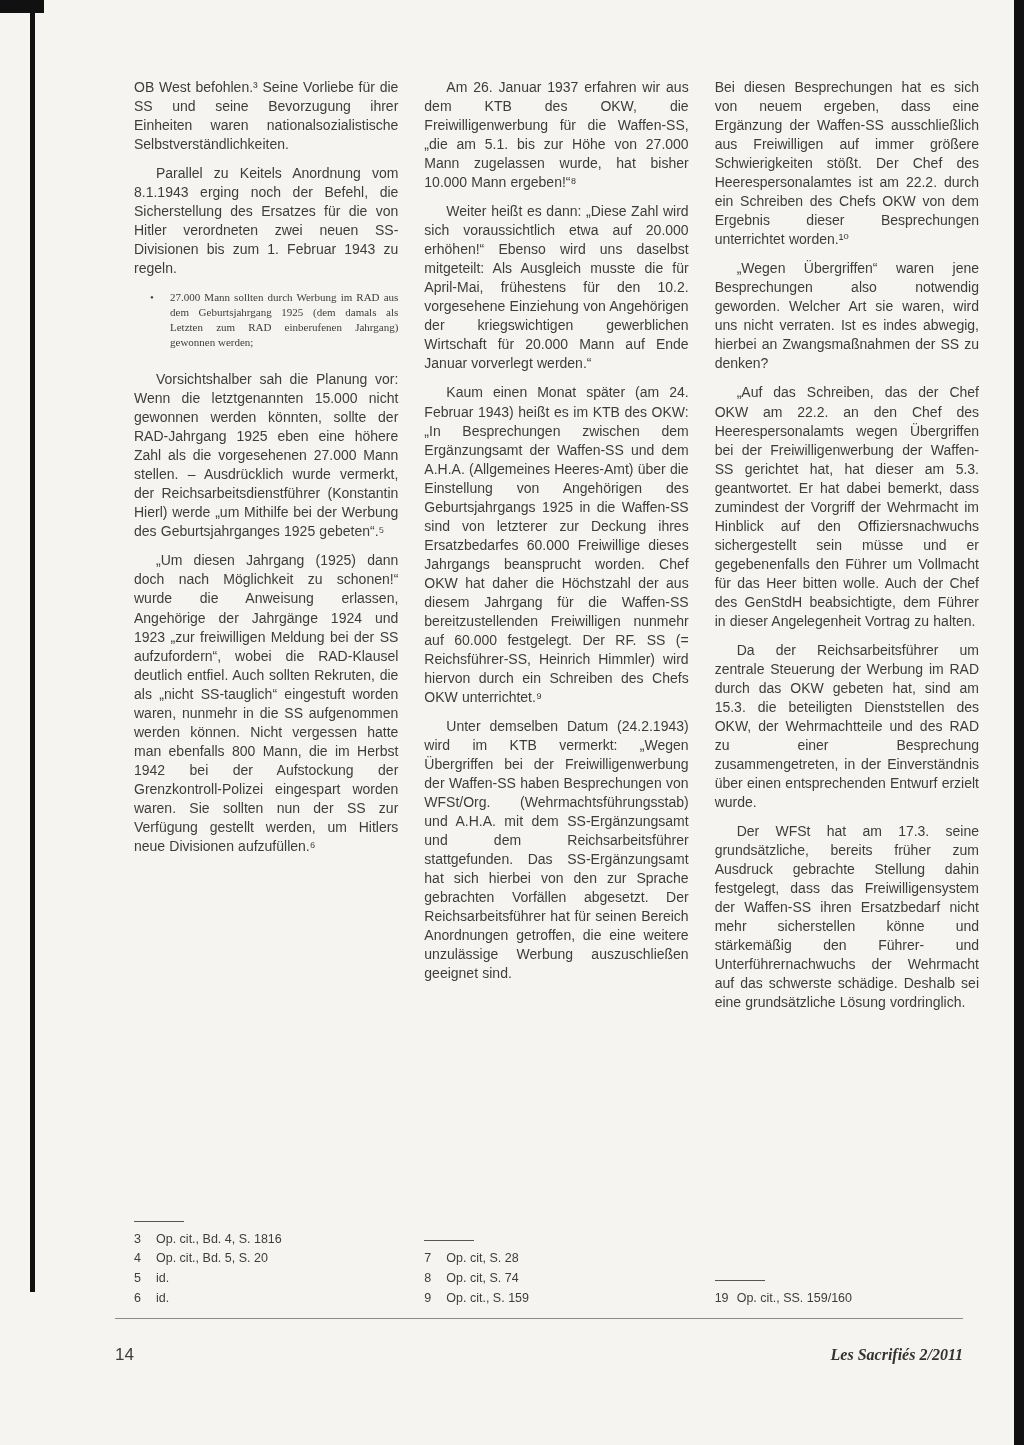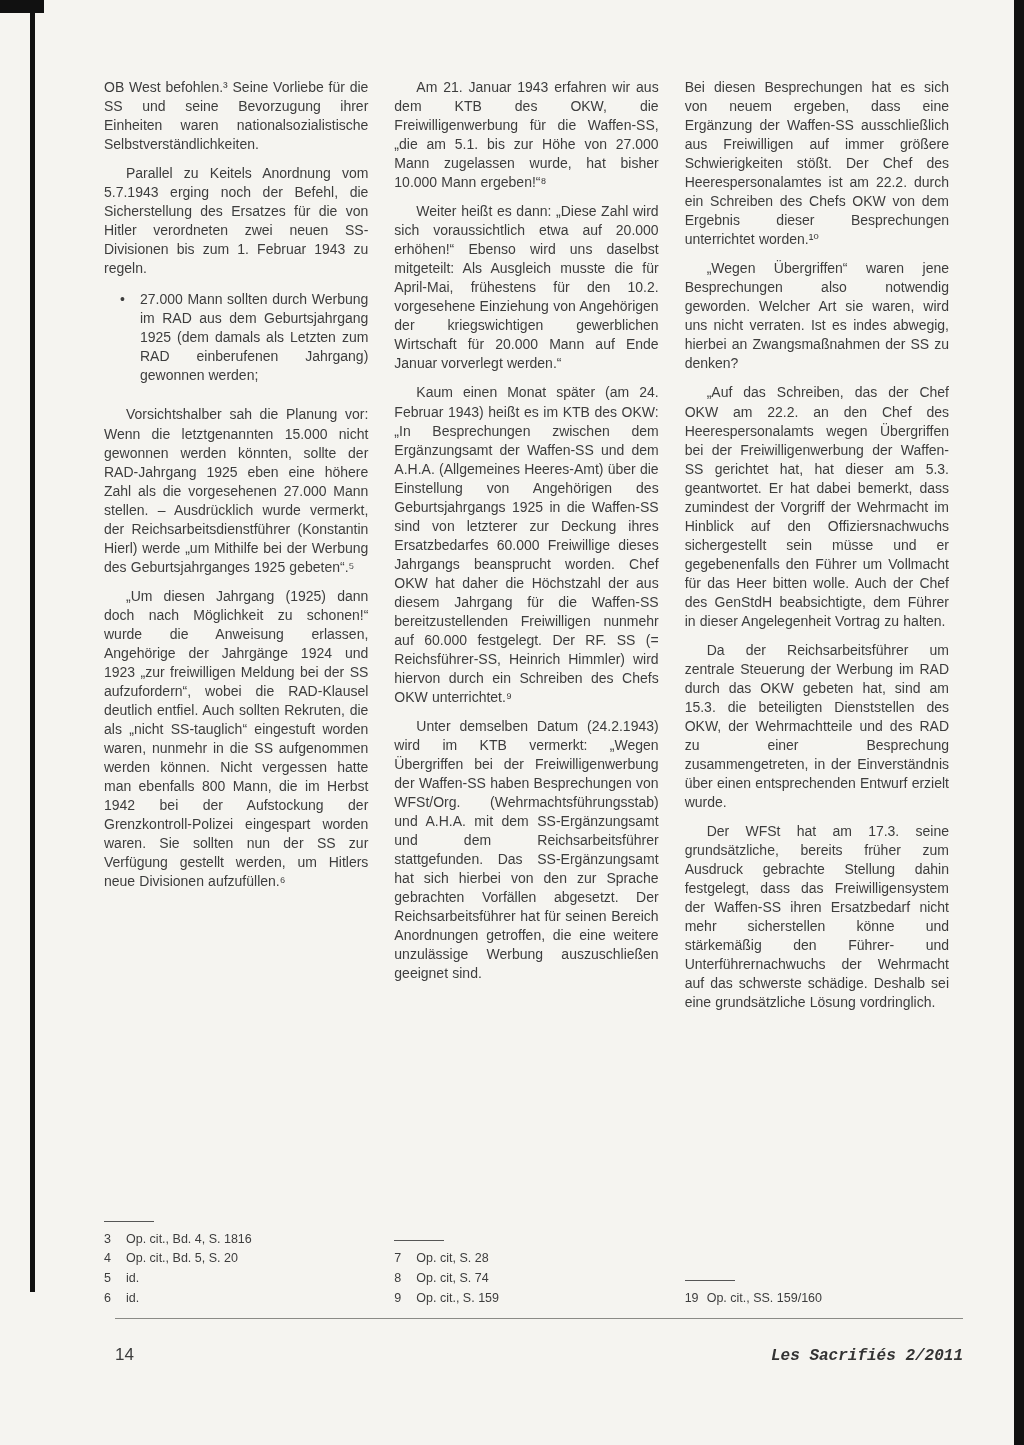--- a/index.html
+++ b/index.html
@@ -17,21 +17,21 @@
     overflow: hidden;
   }
   
   .artifact { position: absolute; background: #111; }
   .artifact.left-line { left: 30px; top: 0; width: 5px; height: 1292px; }
   .artifact.right-bar { right: 0; top: 0; width: 10px; height: 1445px; }
   .artifact.top-corner { left: 0; top: 0; width: 44px; height: 13px; }
 
   .content {
     position: absolute;
-    left: 104px;
+    left: 134px;
     top: 78px;
     width: 845px;
     height: 1232px;
     display: grid;
     grid-template-columns: repeat(3, 1fr);
     column-gap: 26px;
   }
   .col {
     display: flex;
     flex-direction: column;
@@ -51,24 +51,25 @@
 
   ul.bullets {
     list-style: none;
     margin: 2px 0 10px 0;
     padding: 0;
   }
   ul.bullets li {
     position: relative;
     padding-left: 36px;
     margin-bottom: 10px;
-    font-size: 14px;
+    font-size: 11px;
     line-height: 1.36;
     text-align: justify;
     hyphens: auto;
+    font-family: Liberation Serif, serif;
     -webkit-hyphens: auto;
   }
   ul.bullets li::before {
     content: "\2022";
     position: absolute;
     left: 16px;
     top: 0;
     color: #3d3d3d;
   }
 
@@ -100,41 +101,41 @@
     padding-top: 26px;
     display: flex;
     justify-content: space-between;
     align-items: baseline;
   }
   .footer .pagenum {
     font-size: 17px;
     color: #3d3d3d;
   }
   .footer .journal {
-    font-family: Liberation Mono, monospace;
+    font-family: Liberation Serif, serif;
     font-style: italic;
     font-weight: bold;
     font-size: 16px;
     color: #333;
   }
 </style>
 </head>
 <body>
 
 <div class="page">
 
   <div class="artifact left-line"></div>
   <div class="artifact right-bar"></div>
   <div class="artifact top-corner"></div>
 
   <div class="content">
 
     <div class="col">
       <p class="noindent">OB West befohlen.³ Seine Vorliebe für die SS und seine Bevorzugung ihrer Einheiten waren nationalsozialistische Selbstverständlichkeiten.</p>
-      <p>Parallel zu Keitels Anordnung vom 5.7.1943 erging noch der Befehl, die Sicherstellung des Ersatzes für die von Hitler verordneten zwei neuen SS-Divisionen bis zum 1. Februar 1943 zu regeln.</p>
+      <p>Parallel zu Keitels Anordnung vom 8.1.1943 erging noch der Befehl, die Sicherstellung des Ersatzes für die von Hitler verordneten zwei neuen SS-Divisionen bis zum 1. Februar 1943 zu regeln.</p>
       <ul class="bullets">
         <li>27.000 Mann sollten durch Werbung im RAD aus dem Geburtsjahrgang 1925 (dem damals als Letzten zum RAD einberufenen Jahrgang) gewonnen werden;</li>
       </ul>
       <p>Vorsichtshalber sah die Planung vor: Wenn die letztgenannten 15.000 nicht gewonnen werden könnten, sollte der RAD-Jahrgang 1925 eben eine höhere Zahl als die vorgesehenen 27.000 Mann stellen. – Ausdrücklich wurde vermerkt, der Reichsarbeitsdienstführer (Konstantin Hierl) werde „um Mithilfe bei der Werbung des Geburtsjahrganges 1925 gebeten“.⁵</p>
       <p>„Um diesen Jahrgang (1925) dann doch nach Möglichkeit zu schonen!“ wurde die Anweisung erlassen, Angehörige der Jahrgänge 1924 und 1923 „zur freiwilligen Meldung bei der SS aufzufordern“, wobei die RAD-Klausel deutlich entfiel. Auch sollten Rekruten, die als „nicht SS-tauglich“ eingestuft worden waren, nunmehr in die SS aufgenommen werden können. Nicht vergessen hatte man ebenfalls 800 Mann, die im Herbst 1942 bei der Aufstockung der Grenzkontroll-Polizei eingespart worden waren. Sie sollten nun der SS zur Verfügung gestellt werden, um Hitlers neue Divisionen aufzufüllen.⁶</p>
       <div class="footnotes">
         <div class="fn-rule"></div>
         <div class="fn">
           <span class="fn-num">3</span>
           <span class="fn-text">Op. cit., Bd. 4, S. 1816</span>
@@ -148,21 +149,21 @@
           <span class="fn-text">id.</span>
         </div>
         <div class="fn">
           <span class="fn-num">6</span>
           <span class="fn-text">id.</span>
         </div>
       </div>
     </div>
 
     <div class="col">
-      <p>Am 21. Januar 1943 erfahren wir aus dem KTB des OKW, die Freiwilligenwerbung für die Waffen-SS, „die am 5.1. bis zur Höhe von 27.000 Mann zugelassen wurde, hat bisher 10.000 Mann ergeben!“⁸</p>
+      <p>Am 26. Januar 1937 erfahren wir aus dem KTB des OKW, die Freiwilligenwerbung für die Waffen-SS, „die am 5.1. bis zur Höhe von 27.000 Mann zugelassen wurde, hat bisher 10.000 Mann ergeben!“⁸</p>
       <p>Weiter heißt es dann: „Diese Zahl wird sich voraussichtlich etwa auf 20.000 erhöhen!“ Ebenso wird uns daselbst mitgeteilt: Als Ausgleich musste die für April-Mai, frühestens für den 10.2. vorgesehene Einziehung von Angehörigen der kriegswichtigen gewerblichen Wirtschaft für 20.000 Mann auf Ende Januar vorverlegt werden.“</p>
       <p>Kaum einen Monat später (am 24. Februar 1943) heißt es im KTB des OKW: „In Besprechungen zwischen dem Ergänzungsamt der Waffen-SS und dem A.H.A. (Allgemeines Heeres-Amt) über die Einstellung von Angehörigen des Geburtsjahrgangs 1925 in die Waffen-SS sind von letzterer zur Deckung ihres Ersatzbedarfes 60.000 Freiwillige dieses Jahrgangs beansprucht worden. Chef OKW hat daher die Höchstzahl der aus diesem Jahrgang für die Waffen-SS bereitzustellenden Freiwilligen nunmehr auf 60.000 festgelegt. Der RF. SS (= Reichsführer-SS, Heinrich Himmler) wird hiervon durch ein Schreiben des Chefs OKW unterrichtet.⁹</p>
       <p>Unter demselben Datum (24.2.1943) wird im KTB vermerkt: „Wegen Übergriffen bei der Freiwilligenwerbung der Waffen-SS haben Besprechungen von WFSt/Org. (Wehrmachtsführungsstab) und A.H.A. mit dem SS-Ergänzungsamt und dem Reichsarbeitsführer stattgefunden. Das SS-Ergänzungsamt hat sich hierbei von den zur Sprache gebrachten Vorfällen abgesetzt. Der Reichsarbeitsführer hat für seinen Bereich Anordnungen getroffen, die eine weitere unzulässige Werbung auszuschließen geeignet sind.</p>
       <div class="footnotes">
         <div class="fn-rule"></div>
         <div class="fn">
           <span class="fn-num">7</span>
           <span class="fn-text">Op. cit, S. 28</span>
         </div>
         <div class="fn">

